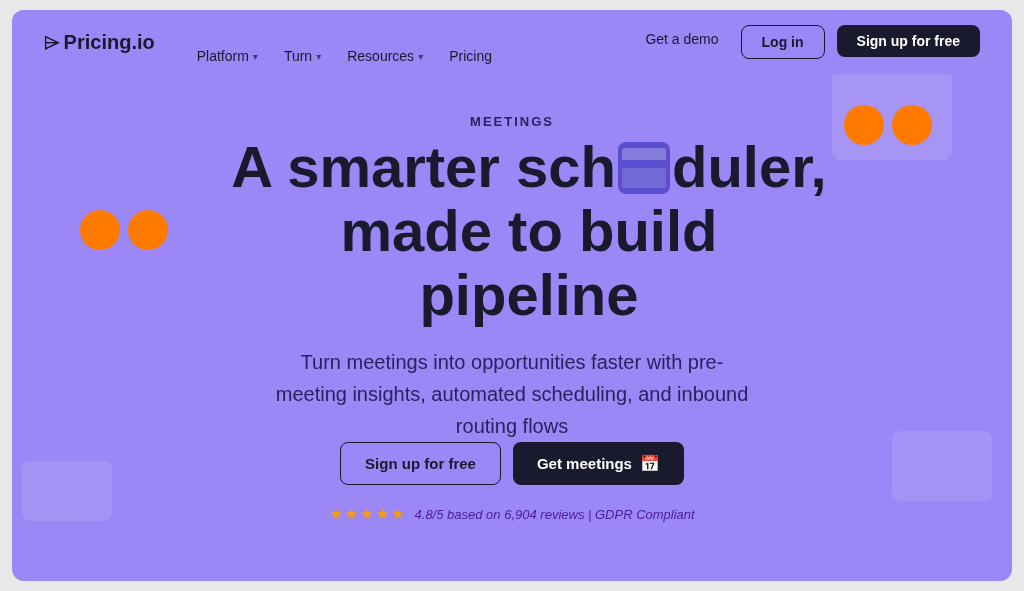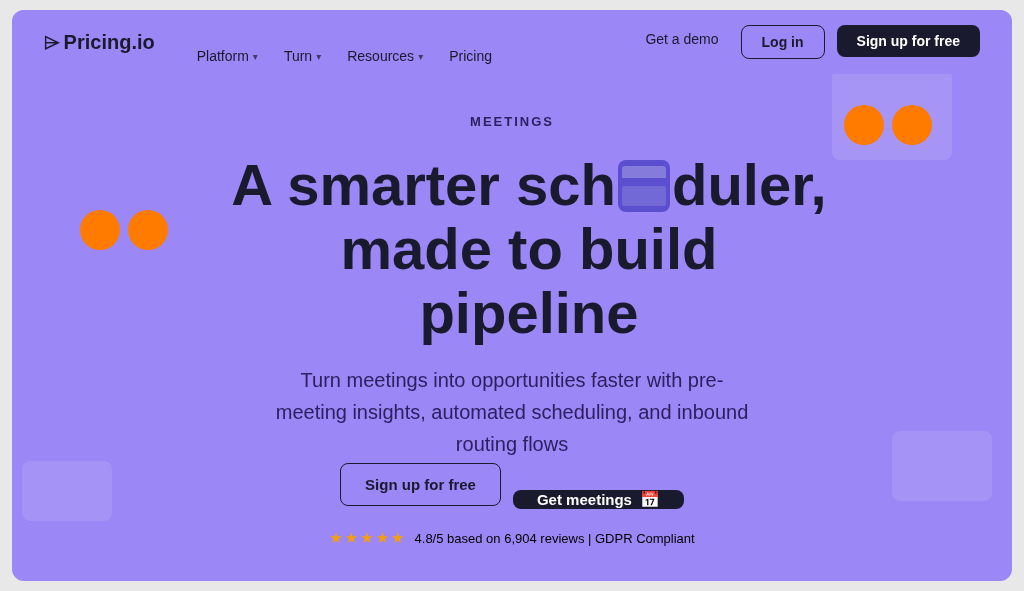--- a/index.html
+++ b/index.html
@@ -219,21 +219,21 @@
       height: 20px;
       background: rgba(255,255,255,0.15);
       border-radius: 2px;
     }
 
     .label-meetings {
       font-size: 13px;
       font-weight: 600;
       letter-spacing: 2px;
       color: #2d2060;
-      margin-bottom: 24px;
+      margin-bottom: 6px;
       text-transform: uppercase;
     }
 
     .headline {
       font-size: 58px;
       font-weight: 800;
       color: #1a1a2e;
       line-height: 1.1;
       max-width: 620px;
       margin-bottom: 20px;
@@ -259,32 +259,31 @@
       border: 1.5px solid #1a1a2e;
       border-radius: 8px;
       background: transparent;
       color: #1a1a2e;
       font-size: 15px;
       font-weight: 600;
       cursor: pointer;
     }
 
     .btn-get-meetings {
-      padding: 0 24px;
+      padding: 12px 24px;
       border-radius: 8px;
       background: #1a1a2e;
       color: #fff;
       font-size: 15px;
       font-weight: 600;
       cursor: pointer;
       border: none;
       display: flex;
       align-items: center;
       gap: 8px;
-      margin-top: 30px;
     }
 
     .cal-icon-btn {
       font-size: 16px;
     }
 
     .rating-row {
       display: flex;
       align-items: center;
       gap: 8px;
@@ -293,21 +292,22 @@
     }
 
     .stars {
       color: #f59e0b;
       font-size: 15px;
       letter-spacing: 2px;
     }
 
     .rating-text {
       font-size: 13px;
-      color: #000000;
+      color: #4c1d95;
+      font-style: italic;
     }
   </style>
 </head>
 <body>
 
 <div class="page-wrapper">
 
   <nav class="navbar">
     <a class="logo">
       <span class="logo-icon">⌲</span>

